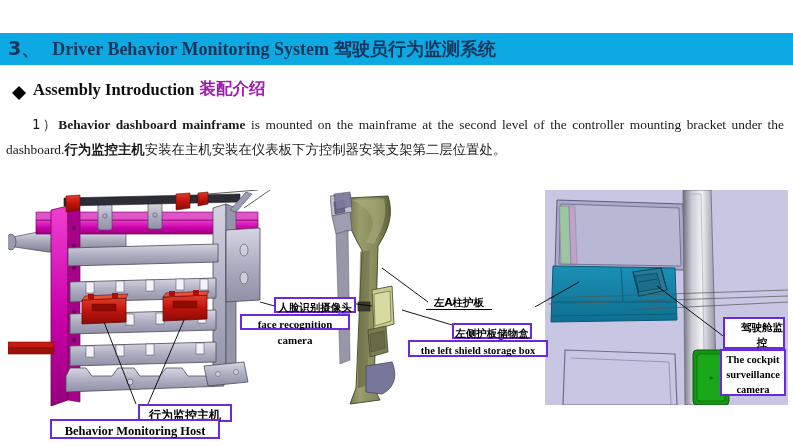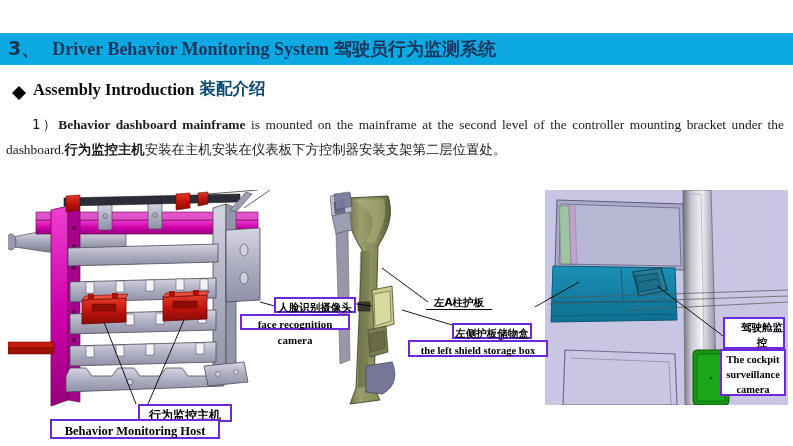--- a/index.html
+++ b/index.html
@@ -85,21 +85,21 @@
     border-top-color: #000;
   }
   .section-en {
     font-size: 16.5px;
     font-weight: bold;
     color: #0d0d0d;
   }
   .section-cn {
     font-size: 16.5px;
     font-weight: bold;
-    color: #0c4a6e;
+    color: #a21caf;
     margin-left: 5px;
     font-family: "DejaVu Sans", "Liberation Sans", sans-serif;
   }
 
   
   .para {
     position: absolute;
     left: 6px;
     top: 112px;
     width: 778px;

